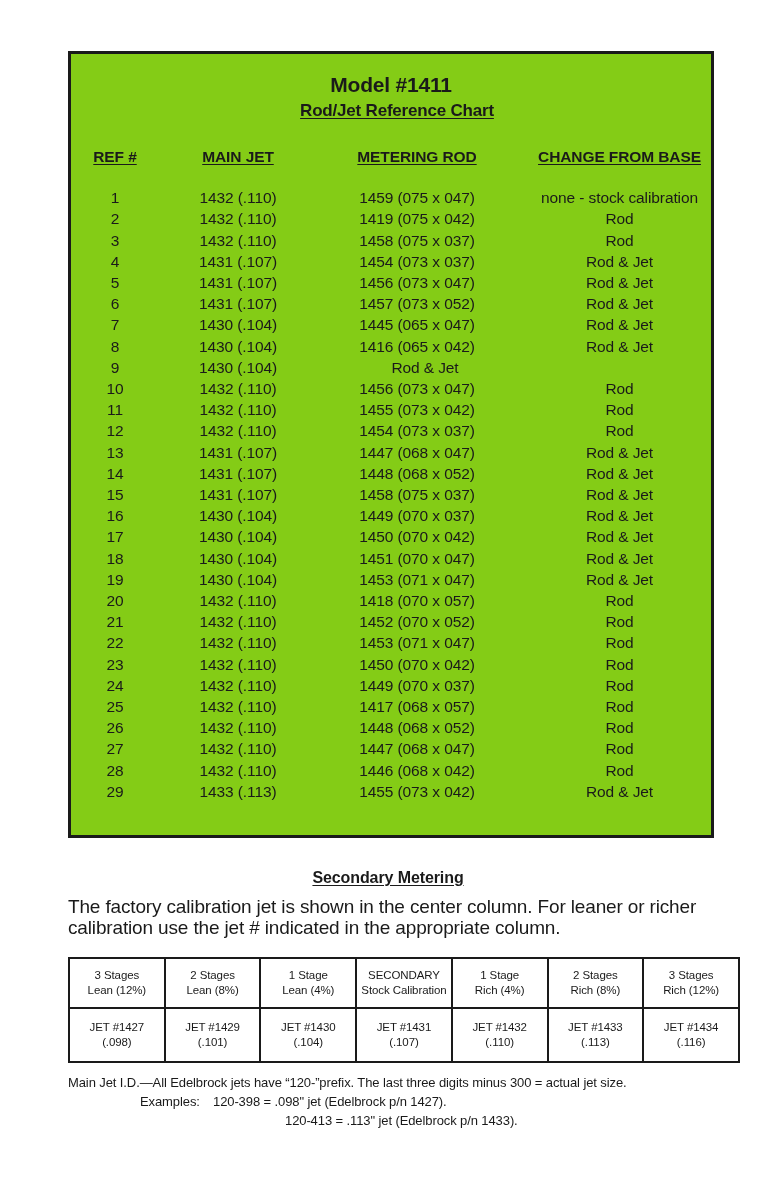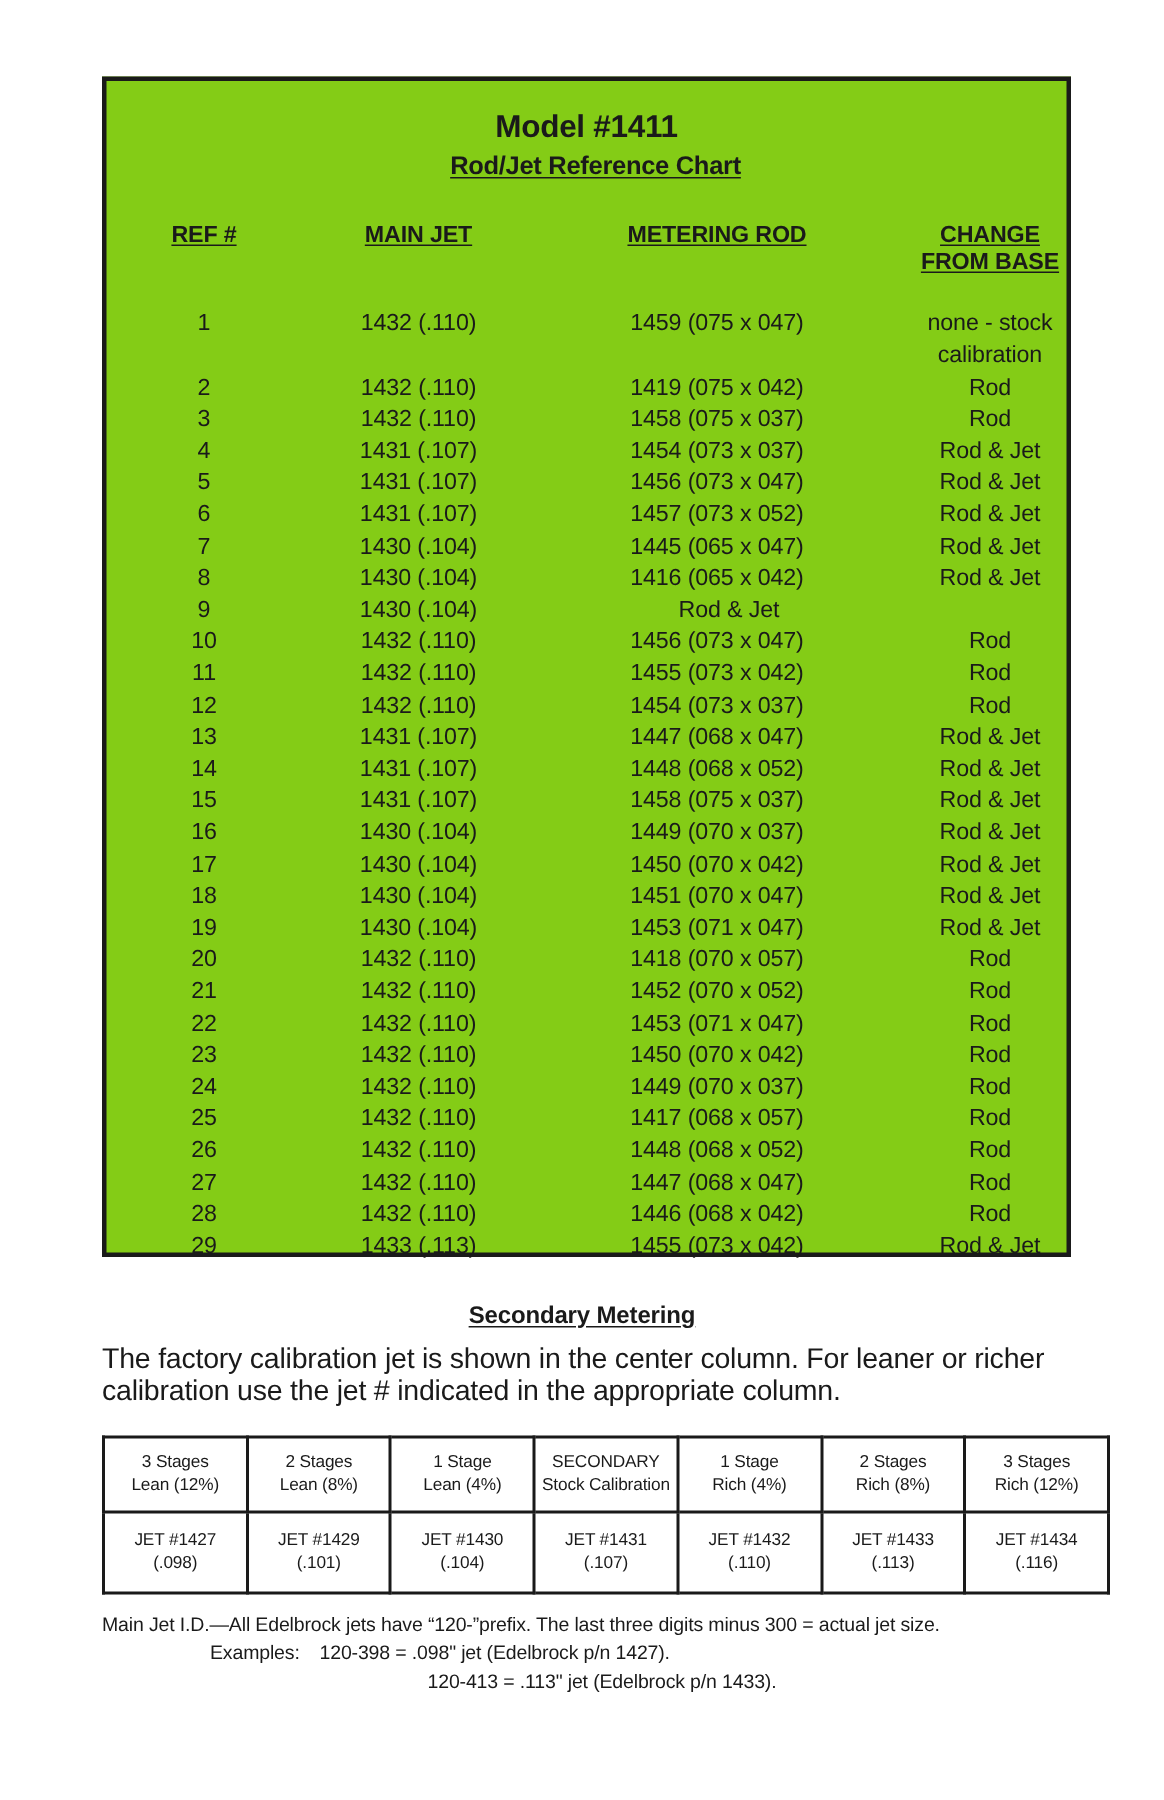--- a/index.html
+++ b/index.html
@@ -45,23 +45,22 @@
     text-underline-offset: 2px;
     margin-top: 4px;
     letter-spacing: -0.2px;
     margin-left: 12px;
   }
 
   
   .rowgrid {
     display: grid;
     grid-template-columns: 78px 168px 190px 1fr;
-    padding-left: 26px;
+    padding-left: 5px;
     box-sizing: border-box;
-    gap: 20px;
   }
   .c-ref    { text-align: center; }
   .c-jet    { text-align: center; }
   .c-rod    { text-align: center; }
   .c-chg    { text-align: center; padding-left: 16px; }
 
   #col-headers {
     margin-top: 27px;
     font-size: 15.5px;
     font-weight: bold;

